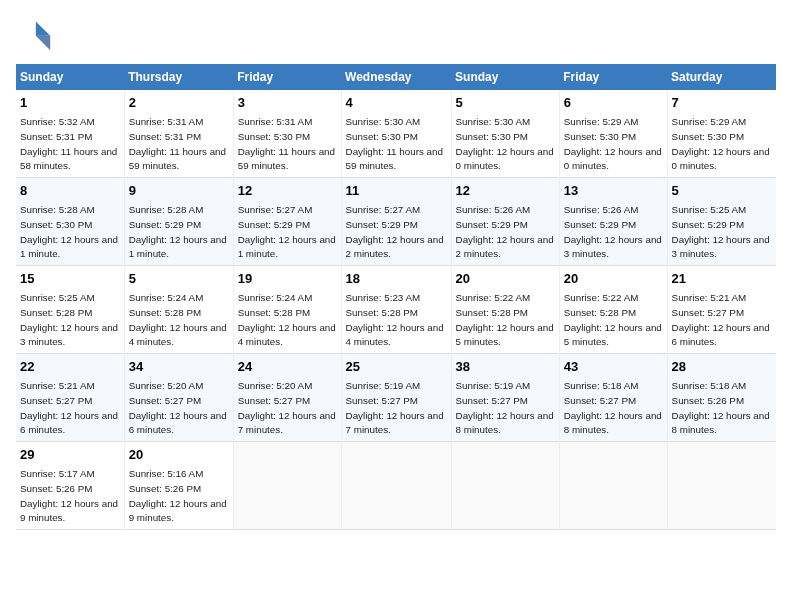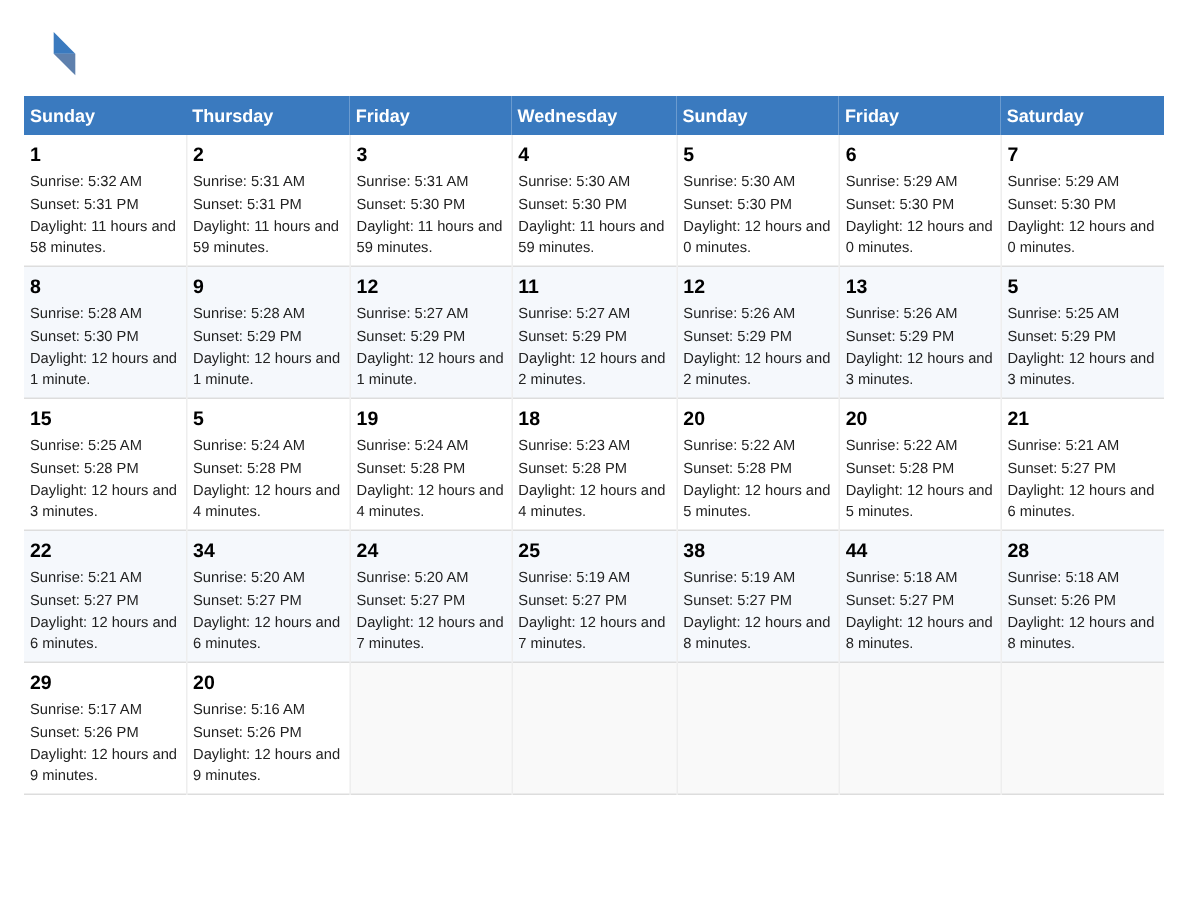--- a/index.html
+++ b/index.html
@@ -143,21 +143,21 @@
         <td><span class="day-num">20</span><span class="cell-text">Sunrise: 5:22 AM<br>Sunset: 5:28 PM<br>Daylight: 12 hours and 5 minutes.</span></td>
         <td><span class="day-num">20</span><span class="cell-text">Sunrise: 5:22 AM<br>Sunset: 5:28 PM<br>Daylight: 12 hours and 5 minutes.</span></td>
         <td><span class="day-num">21</span><span class="cell-text">Sunrise: 5:21 AM<br>Sunset: 5:27 PM<br>Daylight: 12 hours and 6 minutes.</span></td>
       </tr>
       <tr>
         <td><span class="day-num">22</span><span class="cell-text">Sunrise: 5:21 AM<br>Sunset: 5:27 PM<br>Daylight: 12 hours and 6 minutes.</span></td>
         <td><span class="day-num">34</span><span class="cell-text">Sunrise: 5:20 AM<br>Sunset: 5:27 PM<br>Daylight: 12 hours and 6 minutes.</span></td>
         <td><span class="day-num">24</span><span class="cell-text">Sunrise: 5:20 AM<br>Sunset: 5:27 PM<br>Daylight: 12 hours and 7 minutes.</span></td>
         <td><span class="day-num">25</span><span class="cell-text">Sunrise: 5:19 AM<br>Sunset: 5:27 PM<br>Daylight: 12 hours and 7 minutes.</span></td>
         <td><span class="day-num">38</span><span class="cell-text">Sunrise: 5:19 AM<br>Sunset: 5:27 PM<br>Daylight: 12 hours and 8 minutes.</span></td>
-        <td><span class="day-num">44</span><span class="cell-text">Sunrise: 5:18 AM<br>Sunset: 5:27 PM<br>Daylight: 12 hours and 8 minutes.</span></td>
+        <td><span class="day-num">43</span><span class="cell-text">Sunrise: 5:18 AM<br>Sunset: 5:27 PM<br>Daylight: 12 hours and 8 minutes.</span></td>
         <td><span class="day-num">28</span><span class="cell-text">Sunrise: 5:18 AM<br>Sunset: 5:26 PM<br>Daylight: 12 hours and 8 minutes.</span></td>
       </tr>
       <tr>
         <td><span class="day-num">29</span><span class="cell-text">Sunrise: 5:17 AM<br>Sunset: 5:26 PM<br>Daylight: 12 hours and 9 minutes.</span></td>
         <td><span class="day-num">20</span><span class="cell-text">Sunrise: 5:16 AM<br>Sunset: 5:26 PM<br>Daylight: 12 hours and 9 minutes.</span></td>
         <td class="empty-cell"></td>
         <td class="empty-cell"></td>
         <td class="empty-cell"></td>
         <td class="empty-cell"></td>
         <td class="empty-cell"></td>

